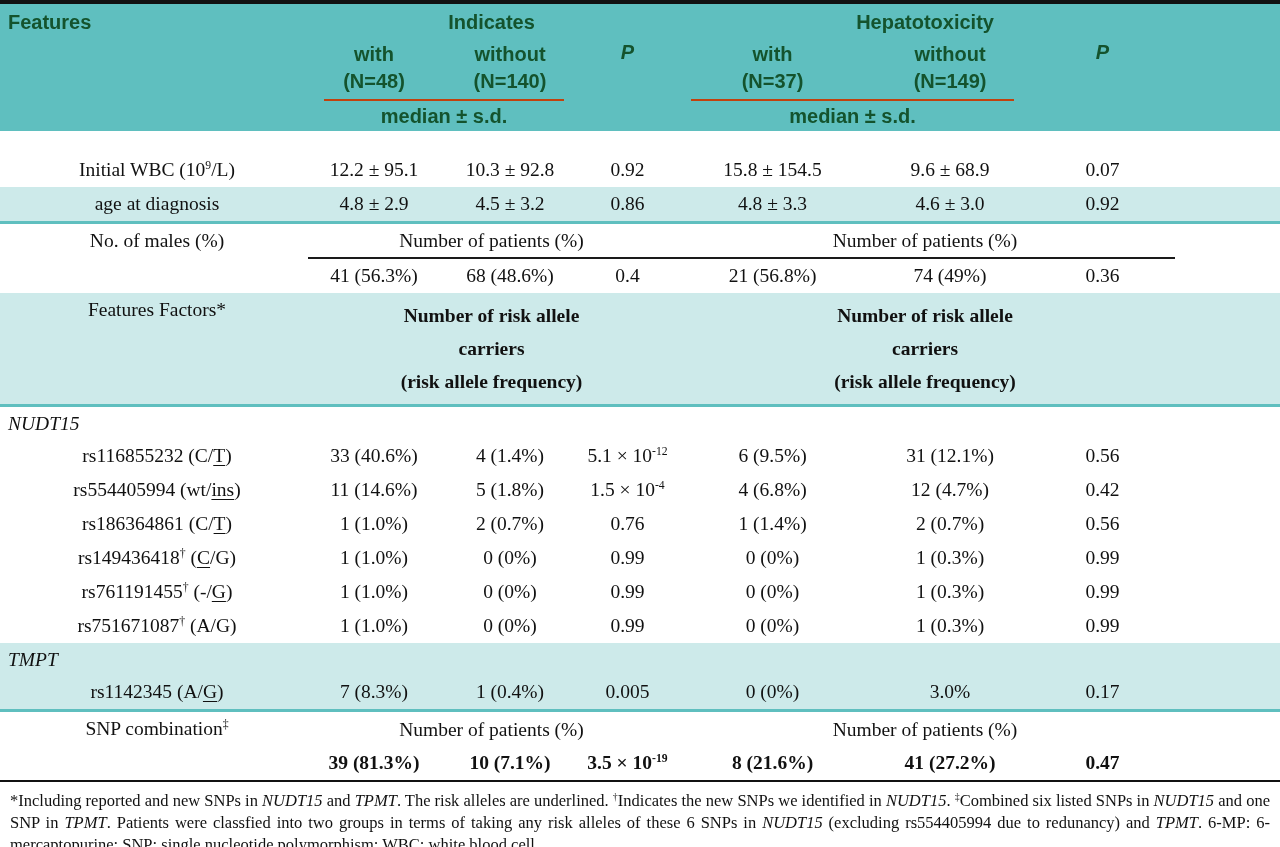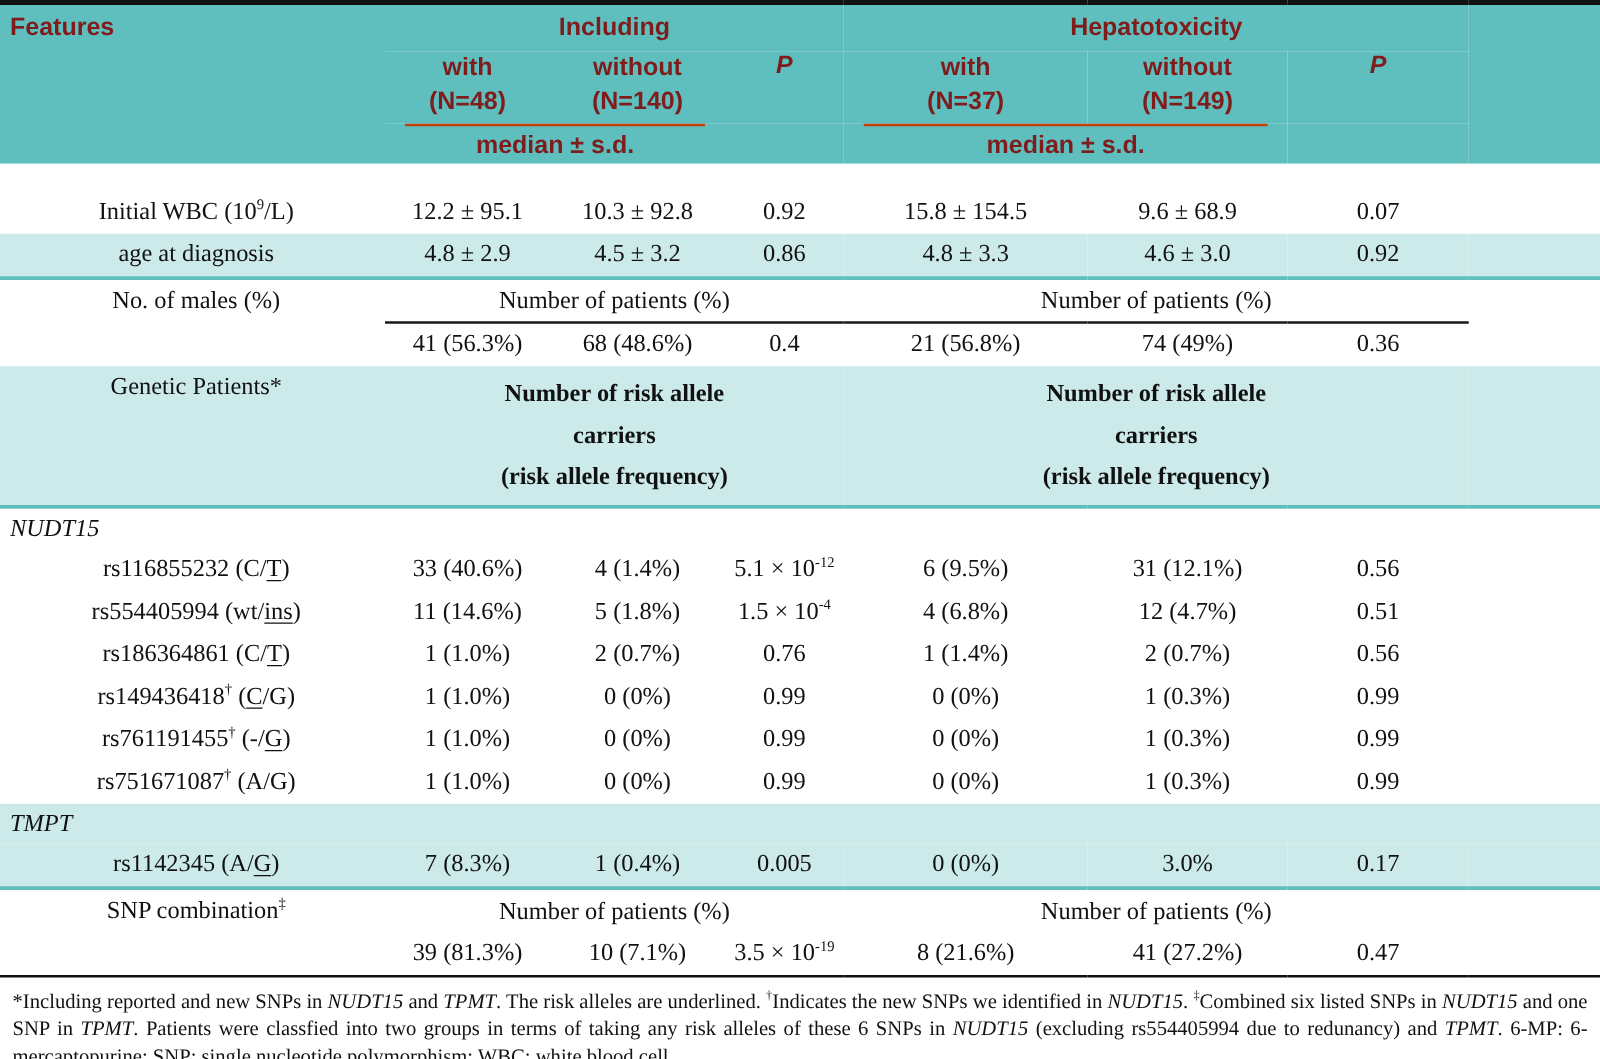--- a/index.html
+++ b/index.html
@@ -1,34 +1,34 @@
 <!DOCTYPE html>
 <html><head>
 <meta charset="utf-8">
 <style>
   html,body{margin:0;padding:0;background:#ffffff;}
   body{width:1280px;font-family:"Liberation Serif",serif;color:#111;}
   .paper-table{width:1280px;border-collapse:collapse;table-layout:fixed;border-top:4px solid #111;}
   
-  thead th{background:#5fbfbf;color:#7f1d1d;font-family:"Liberation Sans",sans-serif;
+  thead th{background:#5fbfbf;color:#14532d;font-family:"Liberation Sans",sans-serif;
            font-weight:700;font-size:20px;padding:0;vertical-align:top;font-stretch:condensed;}
   tr.h1 th{padding-top:7px;height:30px;}
   th.feature-h{text-align:left;padding-left:8px;}
   tr.h2 th{height:58px;}
   tr.h2 .sub-line{line-height:27px;}
   .p-head{font-style:italic;}
   tr.h3 th{height:32px;vertical-align:top;}
   .median-box{margin:0 16px;border-top:2px solid #c2410c;padding-top:3px;line-height:24px;}
   
   tbody td{font-size:19.5px;text-align:center;vertical-align:middle;padding:6px 2px;white-space:nowrap;}
   tbody td.feature{text-align:center;padding-left:8px;}
   tr.spacer-row td{height:22px;padding:0;background:#fff;}
   tr.bg-teal td{background:#cdeaea;}
   tr.rule-below td{border-bottom:3px solid #5fbfbf;}
-  tr.black-below td{border-bottom:2.5px solid #111;}
+  tr.black-below td{border-bottom:2.5px solid #111;font-weight:bold;}
   td.group-head{padding:3px 2px 2px;}
   td.gh-line{border-bottom:2px solid #1a1a1a;}
   td.span3-cell{vertical-align:top;font-weight:bold;}
   td.span3-cell div{line-height:33px;}
   tr.section-row td{padding:6px 2px 4px 8px;text-align:left;}
   .u{text-decoration:underline;text-underline-offset:3px;}
   .i{font-style:italic;}
   sup{font-size:0.60em;line-height:0;}
   
   .footnote{width:1260px;padding:8px 10px 6px;font-size:16.5px;line-height:1.32;
@@ -44,21 +44,21 @@
       <col style="width:140px">
       <col style="width:95px">
     <col style="width:195px">
       <col style="width:160px">
       <col style="width:145px">
       <col style="width:105px">
   </colgroup>
   <thead>
     <tr class="h1">
       <th rowspan="3" class="feature-h">Features</th>
-      <th colspan="3">Including</th>
+      <th colspan="3">Indicates</th>
       <th colspan="3">Hepatotoxicity</th>
       <th rowspan="3"></th>
     </tr>
     <tr class="h2">
       <th>
         <div class="sub-line">with</div>
         <div class="sub-line">(N=48)</div>
       </th>
       <th>
         <div class="sub-line">without</div>
@@ -120,21 +120,21 @@
         <td class="feature" colspan="1"></td>
         <td class="val" colspan="1"><span>41 (56.3%)</span></td>
         <td class="val" colspan="1"><span>68 (48.6%)</span></td>
         <td class="val" colspan="1"><span>0.4</span></td>
         <td class="val" colspan="1"><span>21 (56.8%)</span></td>
         <td class="val" colspan="1"><span>74 (49%)</span></td>
         <td class="val" colspan="1"><span>0.36</span></td>
         <td colspan="1"></td>
       </tr>
       <tr class="bg-teal rule-below">
-        <td class="feature" colspan="1" style="vertical-align: top;"><span>Genetic Patients*</span></td>
+        <td class="feature" colspan="1" style="vertical-align: top;"><span>Features Factors*</span></td>
         <td class="span3-cell" colspan="3">
           <div>Number of risk allele</div>
           <div>carriers</div>
           <div>(risk allele frequency)</div>
         </td>
         <td class="span3-cell" colspan="3">
           <div>Number of risk allele</div>
           <div>carriers</div>
           <div>(risk allele frequency)</div>
         </td>
@@ -153,21 +153,21 @@
         <td class="val" colspan="1"><span>0.56</span></td>
         <td colspan="1"></td>
       </tr>
       <tr>
         <td class="feature" colspan="1"><span>rs554405994 (wt/</span><span class="u">ins</span><span>)</span></td>
         <td class="val" colspan="1"><span>11 (14.6%)</span></td>
         <td class="val" colspan="1"><span>5 (1.8%)</span></td>
         <td class="val" colspan="1"><span>1.5 × 10</span><sup>-4</sup></td>
         <td class="val" colspan="1"><span>4 (6.8%)</span></td>
         <td class="val" colspan="1"><span>12 (4.7%)</span></td>
-        <td class="val" colspan="1"><span>0.51</span></td>
+        <td class="val" colspan="1"><span>0.42</span></td>
         <td colspan="1"></td>
       </tr>
       <tr>
         <td class="feature" colspan="1"><span>rs186364861 (C/</span><span class="u">T</span><span>)</span></td>
         <td class="val" colspan="1"><span>1 (1.0%)</span></td>
         <td class="val" colspan="1"><span>2 (0.7%)</span></td>
         <td class="val" colspan="1"><span>0.76</span></td>
         <td class="val" colspan="1"><span>1 (1.4%)</span></td>
         <td class="val" colspan="1"><span>2 (0.7%)</span></td>
         <td class="val" colspan="1"><span>0.56</span></td>

